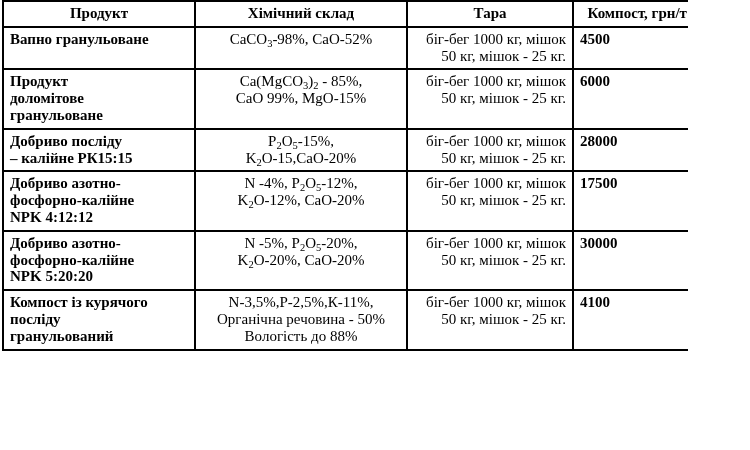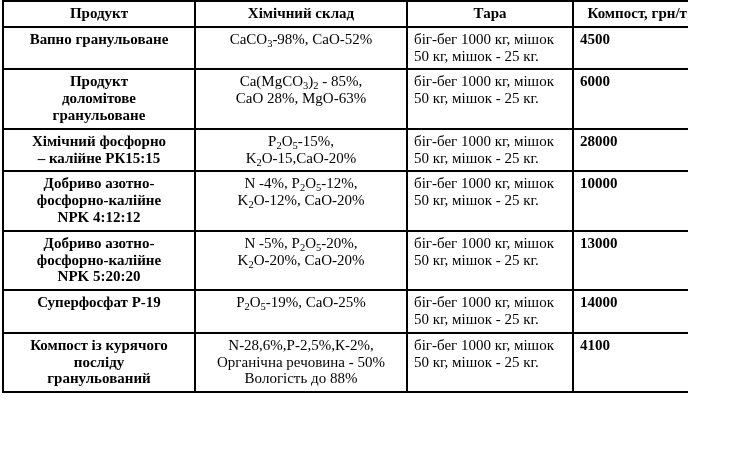--- a/index.html
+++ b/index.html
@@ -41,35 +41,34 @@
 
   thead th {
     text-align: center;
     font-weight: bold;
     font-size: 15.5px;
     padding-top: 6px;
     padding-bottom: 7px;
     vertical-align: middle;
   }
   td.product {
-    text-align: center;
     font-weight: bold;
     vertical-align: middle;
     padding-top: 6px;
     padding-bottom: 6px;
     font-size: 15px;
   }
   td.chem {
     text-align: center;
     vertical-align: top;
     padding-top: 5px;
     font-size: 15px;
   }
   td.pack {
-    text-align: left;
+    text-align: right;
     vertical-align: top;
     padding-top: 5px;
     font-size: 14px;
   }
   td.price {
     text-align: left;
     vertical-align: middle;
     font-weight: bold;
     font-size: 15.5px;
   }
@@ -117,31 +116,31 @@
           <td class="price">4500</td>
         </tr>
         <tr>
           <td class="product">
             <span class="prod-line">Продукт</span>
             <span class="prod-line">доломітове</span>
             <span class="prod-line">гранульоване</span>
           </td>
           <td class="chem">
             <span class="chem-line">Ca(MgCO<sub>3</sub>)<sub>2</sub> - 85%,</span>
-            <span class="chem-line">CaO  28%, MgO-63%</span>
+            <span class="chem-line">CaO  99%, MgO-15%</span>
           </td>
           <td class="pack">
             <span class="pack-line">біг-бег 1000 кг, мішок</span>
             <span class="pack-line">50 кг, мішок - 25 кг.</span>
           </td>
           <td class="price">6000</td>
         </tr>
         <tr>
           <td class="product">
-            <span class="prod-line">Хімічний фосфорно</span>
+            <span class="prod-line">Добриво посліду</span>
             <span class="prod-line">– калійне РК15:15</span>
           </td>
           <td class="chem">
             <span class="chem-line">P<sub>2</sub>O<sub>5</sub>-15%,</span>
             <span class="chem-line">K<sub>2</sub>O-15,CaO-20%</span>
           </td>
           <td class="pack">
             <span class="pack-line">біг-бег 1000 кг, мішок</span>
             <span class="pack-line">50 кг, мішок - 25 кг.</span>
           </td>
@@ -154,59 +153,46 @@
             <span class="prod-line">NPK 4:12:12</span>
           </td>
           <td class="chem">
             <span class="chem-line">N -4%, P<sub>2</sub>O<sub>5</sub>-12%,</span>
             <span class="chem-line">K<sub>2</sub>O-12%, CaO-20%</span>
           </td>
           <td class="pack">
             <span class="pack-line">біг-бег 1000 кг, мішок</span>
             <span class="pack-line">50 кг, мішок - 25 кг.</span>
           </td>
-          <td class="price">10000</td>
+          <td class="price">17500</td>
         </tr>
         <tr>
           <td class="product">
             <span class="prod-line">Добриво азотно-</span>
             <span class="prod-line">фосфорно-калійне</span>
             <span class="prod-line">NPK 5:20:20</span>
           </td>
           <td class="chem">
             <span class="chem-line">N -5%, P<sub>2</sub>O<sub>5</sub>-20%,</span>
             <span class="chem-line">K<sub>2</sub>O-20%, CaO-20%</span>
           </td>
           <td class="pack">
             <span class="pack-line">біг-бег 1000 кг, мішок</span>
             <span class="pack-line">50 кг, мішок - 25 кг.</span>
           </td>
-          <td class="price">13000</td>
-        </tr>
-        <tr>
-          <td class="product">
-            <span class="prod-line">Суперфосфат Р-19</span>
-          </td>
-          <td class="chem">
-            <span class="chem-line">P<sub>2</sub>O<sub>5</sub>-19%, CaO-25%</span>
-          </td>
-          <td class="pack">
-            <span class="pack-line">біг-бег 1000 кг, мішок</span>
-            <span class="pack-line">50 кг, мішок - 25 кг.</span>
-          </td>
-          <td class="price">14000</td>
+          <td class="price">30000</td>
         </tr>
         <tr>
           <td class="product">
             <span class="prod-line">Компост із курячого</span>
             <span class="prod-line">посліду</span>
             <span class="prod-line">гранульований</span>
           </td>
           <td class="chem">
-            <span class="chem-line">N-28,6%,Р-2,5%,К-2%,</span>
+            <span class="chem-line">N-3,5%,Р-2,5%,К-11%,</span>
             <span class="chem-line">Органічна речовина - 50%</span>
             <span class="chem-line">Вологість до 88%</span>
           </td>
           <td class="pack">
             <span class="pack-line">біг-бег 1000 кг, мішок</span>
             <span class="pack-line">50 кг, мішок - 25 кг.</span>
           </td>
           <td class="price">4100</td>
         </tr>
       </tbody>

